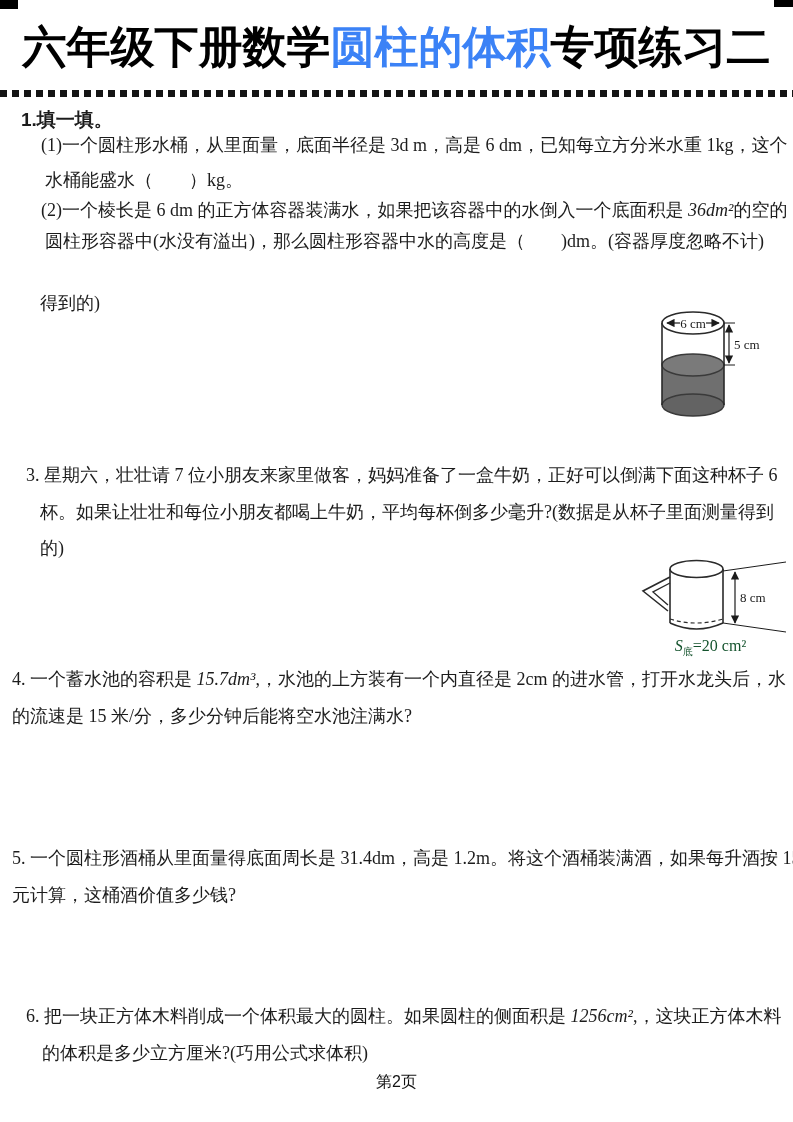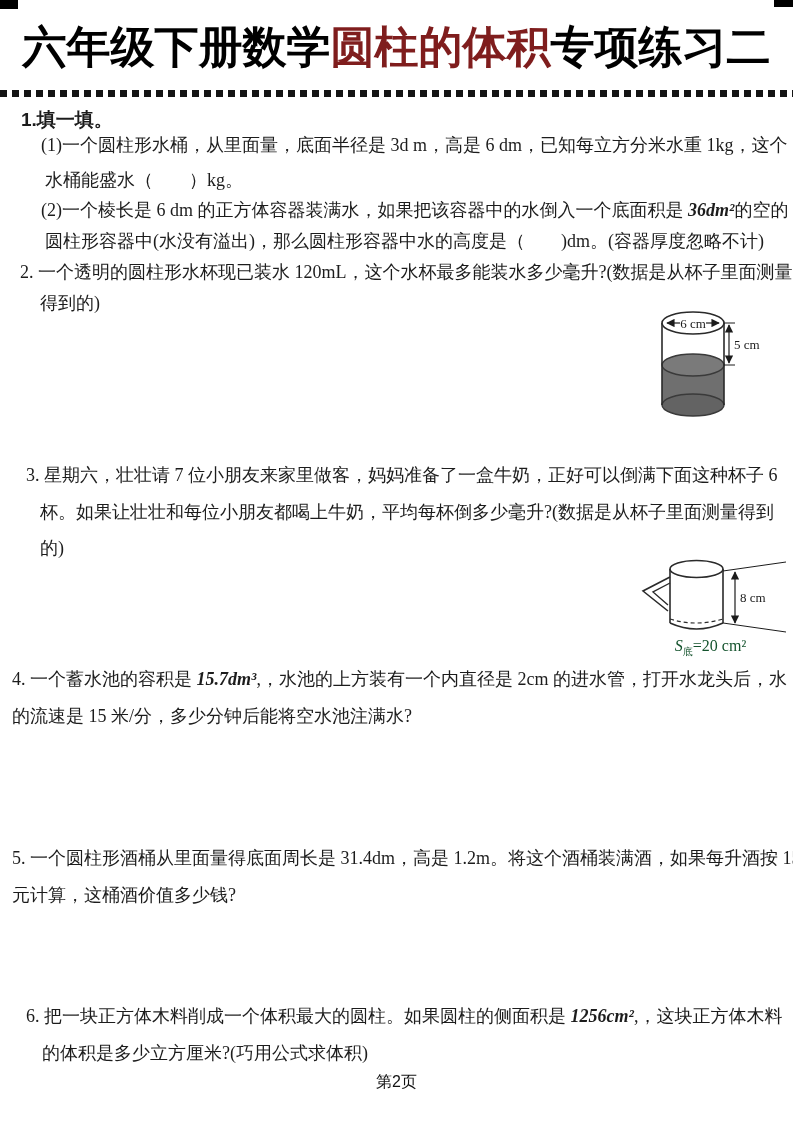--- a/index.html
+++ b/index.html
@@ -11,33 +11,33 @@
   }
   .corner-mark { position:absolute; background:#000; }
   .corner-tl { top:0; left:0; width:18px; height:9px; }
   .corner-tr { top:0; right:0; width:19px; height:7px; }
   .title {
     position:absolute; top:18px; left:0; width:100%; text-align:center;
     font-family:"Liberation Sans","DejaVu Sans",sans-serif;
     font-weight:900; font-size:44px; line-height:58px; color:#000;
     white-space:nowrap;
   }
-  .title .red { color:#7f1d1d;font-family:Liberation Mono, monospace; }
+  .title .red { color:#3b82f6;font-family:Liberation Mono, monospace; }
   .dots {
     position:absolute; top:90px; left:0; width:793px; height:7px;
     background:repeating-linear-gradient(to right,#141414 0 7px,transparent 7px 12px);
   }
   .line {
     position:absolute; font-size:18px; line-height:23px; white-space:nowrap;
   }
   .qhead {
     font-family:"Liberation Sans","DejaVu Sans",sans-serif;
     font-weight:700; font-size:19px;
   }
-  .math { font-style:italic; font-weight:700; font-family:"Liberation Serif","DejaVu Serif",serif; }
+  .math { font-style:italic; font-weight:400; font-family:"Liberation Serif","DejaVu Serif",serif; }
   .figure { position:absolute; }
   .fig-label {
     position:absolute; left:0; width:100%; text-align:center;
     font-size:16px; color:#14532d; white-space:nowrap;
   }
   .fig-label .s-italic { font-style:italic; }
   .fig-label .s-sub { font-size:10px; vertical-align:-4px; }
   .footer {
     position:absolute; top:1072px; left:0; width:100%; text-align:center;
     font-family:"Liberation Sans","DejaVu Sans",sans-serif;
@@ -56,21 +56,20 @@
   <div class="title"><span>六年级下册数学</span><span class="red">圆柱的体积</span><span>专项练习二</span></div>
 
   <div class="dots"></div>
 
   <div class="line qhead" style="top:108px; left:21px;">1.填一填。</div>
   <div class="line" style="top:134px; left:41px;">(1)一个圆柱形水桶，从里面量，底面半径是 3d m，高是 6 dm，已知每立方分米水重 1kg，这个</div>
   <div class="line" style="top:169px; left:45px;">水桶能盛水（　　）kg。</div>
   <div class="line" style="top:199px; left:41px;"><span>(2)一个棱长是 6 dm 的正方体容器装满水，如果把该容器中的水倒入一个底面积是 </span><span class="math">36dm²</span><span>的空的</span></div>
   <div class="line" style="top:230px; left:45px;">圆柱形容器中(水没有溢出)，那么圆柱形容器中水的高度是（　　)dm。(容器厚度忽略不计)</div>
 
-  <div class="line" style="top:261px; left:20px;">2. 一个透明的圆柱形水杯现已装水 120mL，这个水杯最多能装水多少毫升?(数据是从杯子里面测量</div>
   <div class="line" style="top:292px; left:40px;">得到的)</div>
 
   <div class="figure" style="left:650px; top:302px; width:140px; height:115px;">
     <svg width="140" height="115" viewBox="0 0 140 115">
       <defs>
         <marker id="arr1" viewBox="0 0 10 10" refX="9" refY="5" markerWidth="7" markerHeight="7" orient="auto-start-reverse">
           <path d="M0,0 L10,5 L0,10 z" fill="#1c1c1c"></path>
         </marker>
       </defs>
 

